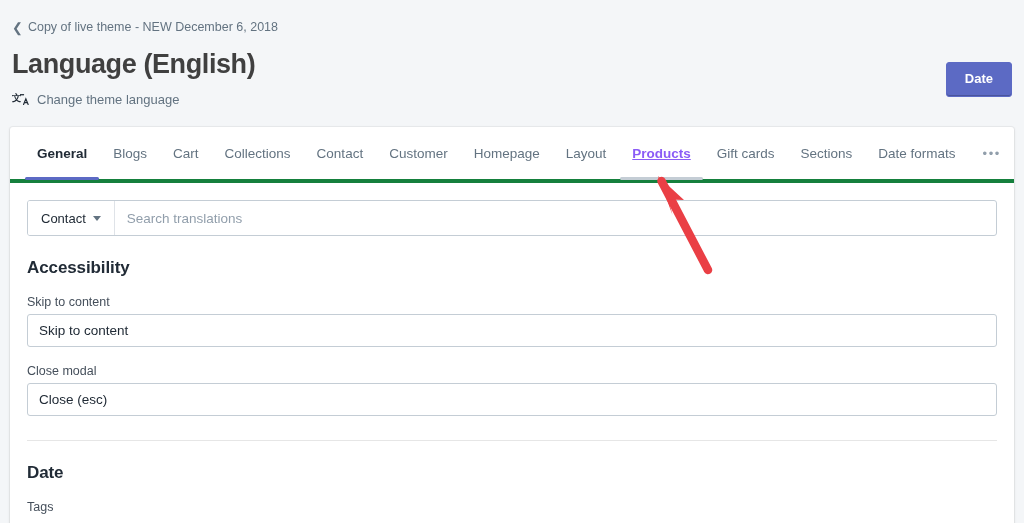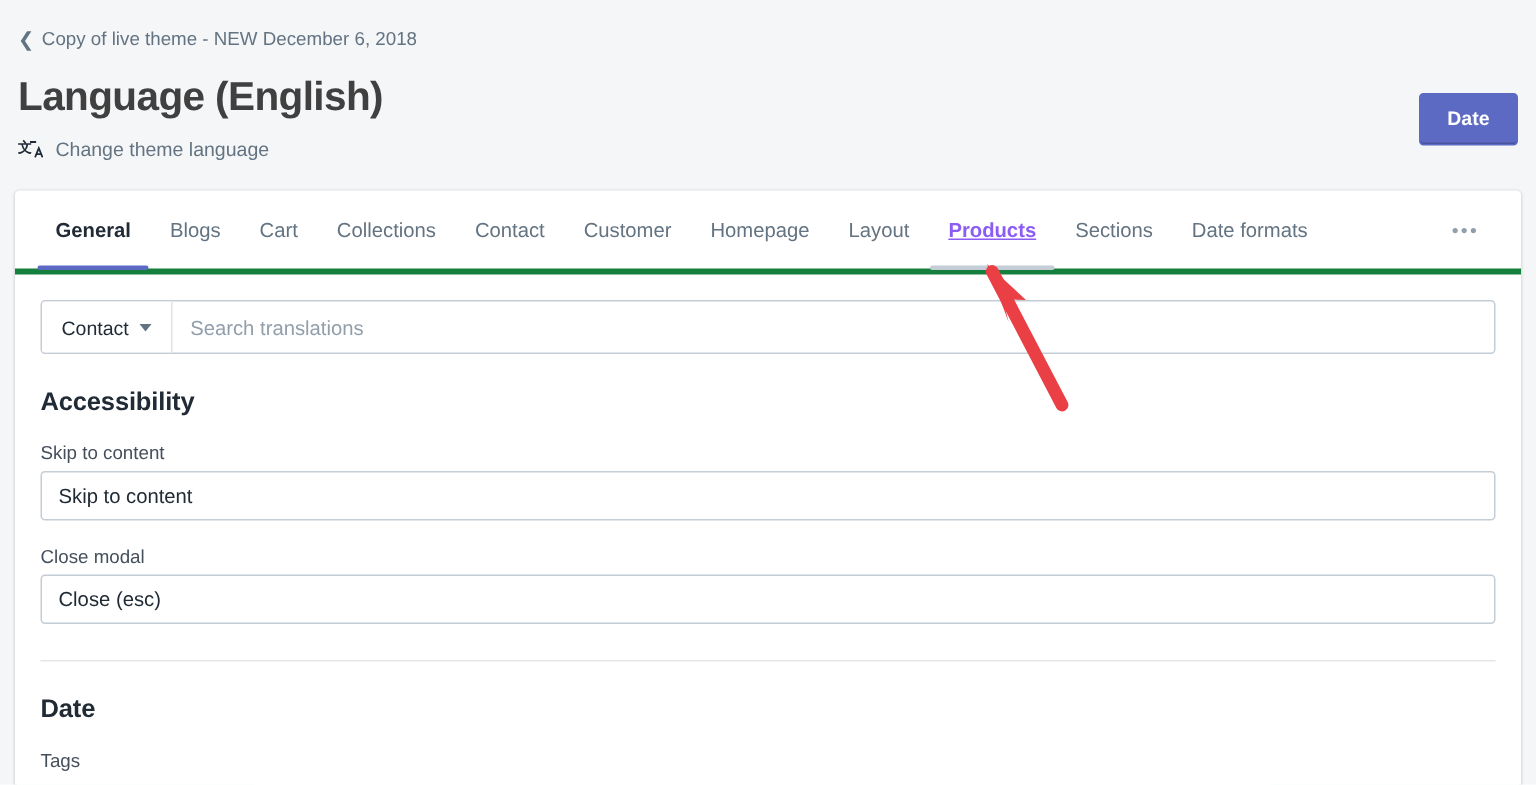--- a/index.html
+++ b/index.html
@@ -267,20 +267,21 @@
   <div class="tab-bar">
     <button class="tab active">General</button>
     <button class="tab">Blogs</button>
     <button class="tab">Cart</button>
     <button class="tab">Collections</button>
     <button class="tab">Contact</button>
     <button class="tab">Customer</button>
     <button class="tab">Homepage</button>
     <button class="tab">Layout</button>
     <button class="tab hovered">Products</button>
+    <button class="tab">Gift cards</button>
     <button class="tab">Sections</button>
     <button class="tab">Date formats</button>
     <button class="tab-overflow">•••</button>
   </div>
 
   <div class="filter-row">
     <div class="filter-control">
       <button class="filter-button">
         <span>Contact</span>
         <span class="caret"></span>

